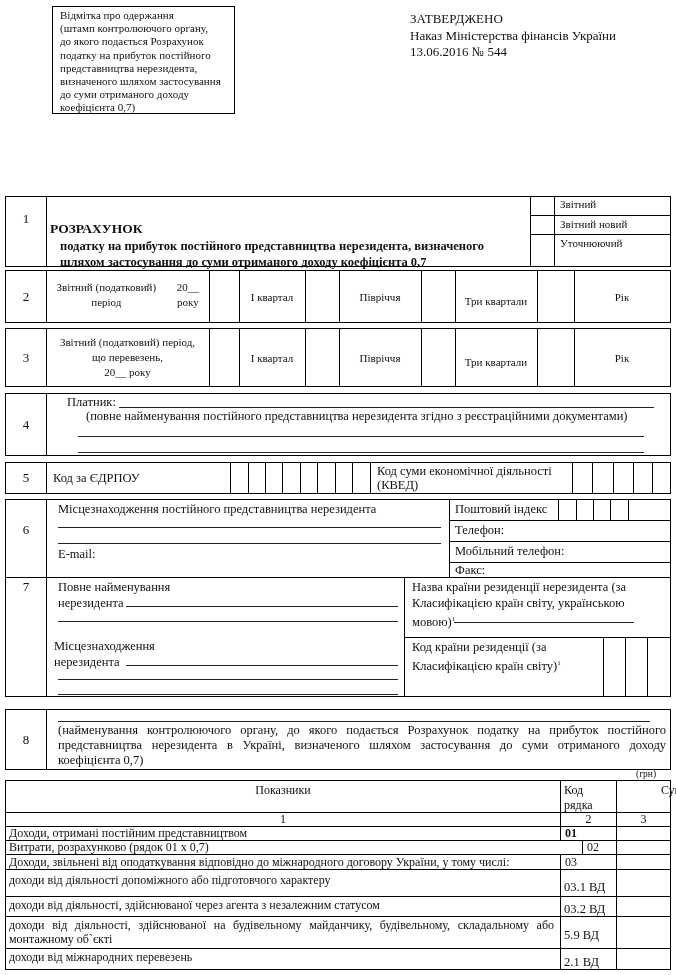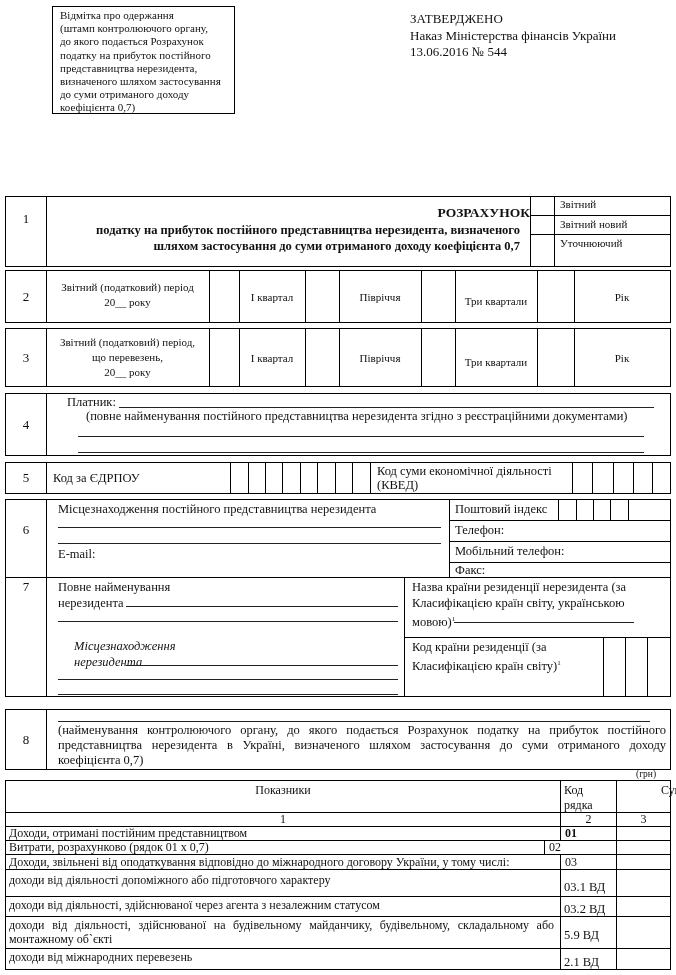--- a/index.html
+++ b/index.html
@@ -33,39 +33,39 @@
 
 <div class="abs" style="left:410px;top:11px;font-size:13px;line-height:16.5px;">
   <div>ЗАТВЕРДЖЕНО</div>
   <div>Наказ Міністерства фінансів України</div>
   <div>13.06.2016  № 544</div>
 </div>
 
 <div class="abs b" style="left:5px;top:196px;width:666px;height:71px;">
   <div class="abs num" style="left:0;top:14px;width:40px;">1</div>
   <div class="abs bl" style="left:40px;top:0;height:69px;width:0;"></div>
-  <div class="abs" style="left:44px;top:8px;width:480px;text-align:right;font-weight:bold;font-size:12.5px;line-height:16px;">
+  <div class="abs" style="left:44px;top:24px;width:480px;text-align:left;font-weight:bold;font-size:12.5px;line-height:16px;">
     <div style="font-size:13.5px;margin-bottom:1px;">РОЗРАХУНОК</div>
     <div style="padding:0 10px;">податку на прибуток постійного представництва нерезидента, визначеного шляхом застосування до суми отриманого доходу коефіцієнта 0,7</div>
   </div>
   <div class="abs bl" style="left:524px;top:0;height:69px;width:0;"></div>
   <div class="abs bl" style="left:548px;top:0;height:69px;width:0;"></div>
 
   <div class="abs bb" style="left:524px;top:0;width:24px;height:19px;"></div>
   <div class="abs bb sm" style="left:548px;top:0;width:116px;height:19px;padding:1px 0 0 6px;"><span>Звітний</span></div>
   <div class="abs bb" style="left:524px;top:19px;width:24px;height:19px;"></div>
   <div class="abs bb sm" style="left:548px;top:19px;width:116px;height:19px;padding:2px 0 0 6px;"><span>Звітний новий</span></div>
   <div class="abs" style="left:524px;top:38px;width:24px;height:31px;"></div>
   <div class="abs sm" style="left:548px;top:38px;width:116px;height:31px;padding:2px 0 0 6px;"><span>Уточнюючий</span></div>
 </div>
 
 <div class="abs b" style="left:5px;top:270px;width:666px;height:53px;">
   <div class="abs num ctr" style="left:0;top:0;width:40px;height:51px;">2</div>
   <div class="abs bl" style="left:40px;top:0;height:51px;"></div>
-  <div class="abs sm ctr" style="left:40px;top:0;width:163px;height:51px;flex-direction:column;line-height:15px;padding-bottom:4px;">
+  <div class="abs sm ctr" style="left:40px;top:0;width:163px;height:51px;line-height:15px;padding-bottom:4px;">
     <div>Звітний (податковий)  період</div>
     <div>20__ року</div>
   </div>
   <div class="abs bl" style="left:203px;top:0;height:51px;"></div>
   <div class="abs" style="left:203px;top:0;width:30px;height:51px;"></div>
   <div class="abs bl" style="left:233px;top:0;height:51px;"></div>
   <div class="abs sm ctr" style="left:233px;top:0;width:66px;height:51px;">І квартал</div>
   <div class="abs bl" style="left:299px;top:0;height:51px;"></div>
   <div class="abs" style="left:299px;top:0;width:34px;height:51px;"></div>
   <div class="abs bl" style="left:333px;top:0;height:51px;"></div>
@@ -167,21 +167,21 @@
 
 <div class="abs b" style="left:5px;top:577px;width:666px;height:120px;">
   <div class="abs num" style="left:0;top:1px;width:40px;">7</div>
   <div class="abs bl" style="left:40px;top:0;height:118px;"></div>
   <div class="abs md" style="left:52px;top:1px;line-height:16px;">
     <div>Повне найменування</div>
     <div>нерезидента</div>
   </div>
   <div class="line" style="left:120px;top:28px;width:272px;"></div>
   <div class="line" style="left:52px;top:43px;width:340px;"></div>
-  <div class="abs md" style="left:68px;top:60px;line-height:16px;font-style:italic;">
+  <div class="abs md" style="left:48px;top:60px;line-height:16px;">
     <div>Місцезнаходження</div>
     <div>нерезидента</div>
   </div>
   <div class="line" style="left:120px;top:87px;width:272px;"></div>
   <div class="line" style="left:52px;top:101px;width:340px;"></div>
   <div class="line" style="left:52px;top:116px;width:340px;"></div>
   <div class="abs bl" style="left:398px;top:0;height:118px;"></div>
   <div class="abs md" style="left:406px;top:1px;line-height:16px;width:260px;">
     <div>Назва країни резиденції нерезидента (за</div>
     <div>Класифікацією країн світу, українською</div>
@@ -224,21 +224,21 @@
   </div>
 
   <div class="abs bb" style="left:0;top:46px;width:664px;height:14px;line-height:13px;">
     <div class="abs" style="left:3px;">Доходи, отримані постійним представництвом</div>
     <div class="abs bl" style="left:554px;width:56px;height:13px;padding-left:4px;font-weight:bold;">01</div>
     <div class="abs bl" style="left:610px;width:54px;height:13px;"></div>
   </div>
 
   <div class="abs bb" style="left:0;top:60px;width:664px;height:14px;line-height:13px;">
     <div class="abs" style="left:3px;">Витрати, розрахунково (рядок 01 х 0,7)</div>
-    <div class="abs bl" style="left:538px;width:56px;height:13px;padding-left:4px;">02</div>
+    <div class="abs bl" style="left:576px;width:56px;height:13px;padding-left:4px;">02</div>
     <div class="abs bl" style="left:610px;width:54px;height:13px;"></div>
   </div>
 
   <div class="abs bb" style="left:0;top:74px;width:664px;height:15px;line-height:14px;">
     <div class="abs" style="left:3px;white-space:nowrap;">Доходи, звільнені від оподаткування відповідно до міжнародного договору України, у тому числі:</div>
     <div class="abs bl" style="left:554px;width:56px;height:14px;padding-left:4px;background:#fff;">03</div>
     <div class="abs bl" style="left:610px;width:54px;height:14px;"></div>
   </div>
 
   <div class="abs bb" style="left:0;top:89px;width:664px;height:27px;">

